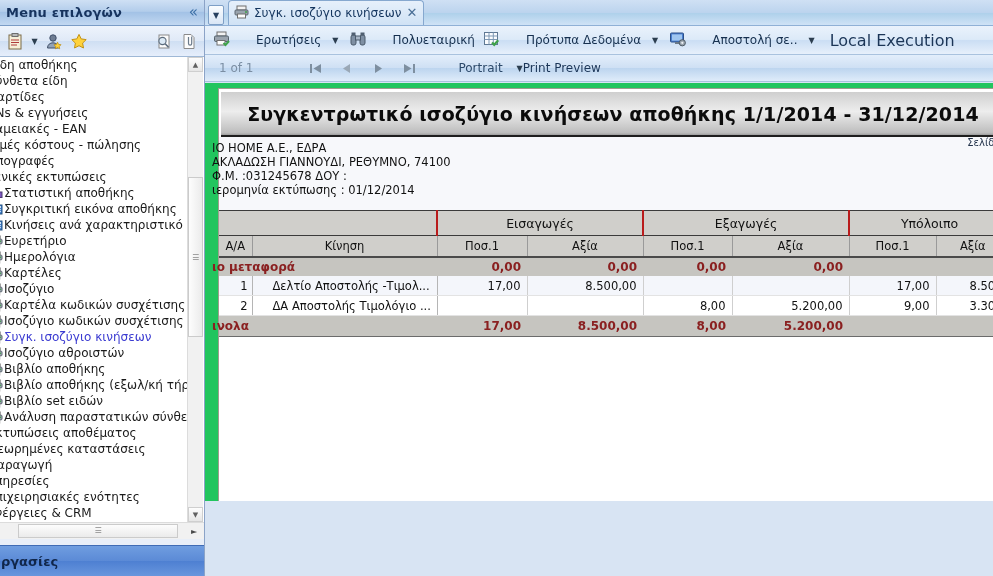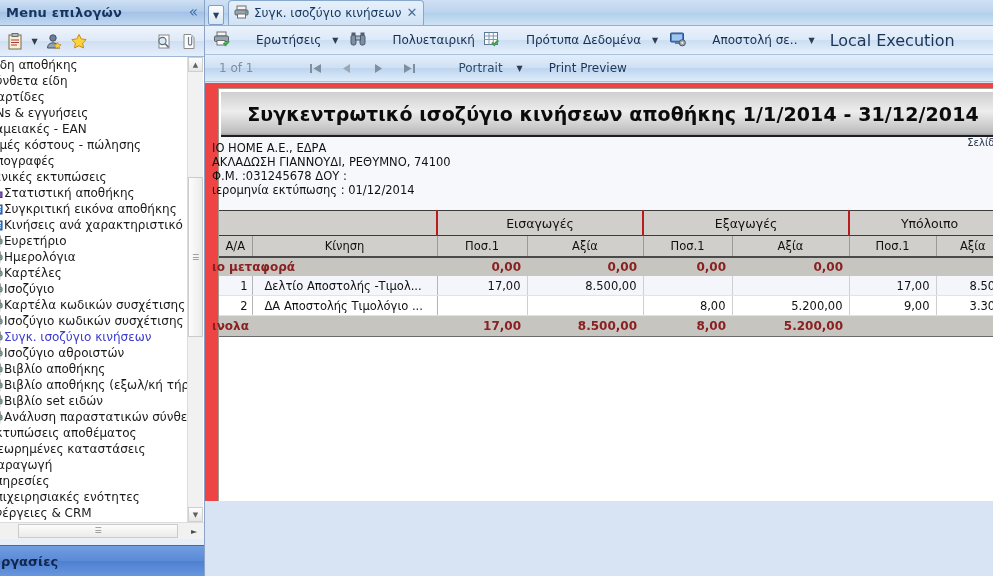--- a/index.html
+++ b/index.html
@@ -82,24 +82,24 @@
   .mt-plain{font-size:16px;color:#1b3557;padding:0 8px;white-space:nowrap;}
 
   .navbar{height:27px;box-sizing:border-box;
     background:linear-gradient(to bottom,#e3eefb 0%,#cfe0f4 48%,#bdd5ef 52%,#dfecfa 100%);
     border-bottom:1px solid #a9c2de;display:flex;align-items:center;color:#5c7794;}
   .nb-page{font-size:12px;color:#7b8ea3;margin-left:14px;}
   .nb-btns{display:flex;align-items:center;gap:17px;margin-left:56px;}
   .nb-btns svg{display:block;}
   .nb-portrait{font-size:12px;color:#2d4a6b;margin-left:42px;}
   .nb-caret{font-size:8px;color:#2c3e50;margin-left:14px;}
-  .nb-pp{font-size:12px;color:#1b3557;margin-left:26px;}
+  .nb-pp{font-size:12px;color:#1b3557;}
 
   .preview{position:absolute;left:0;top:83px;width:788px;height:418px;
-    background:#ef4444;box-sizing:border-box;overflow:hidden;}
+    background:#22c55e;box-sizing:border-box;overflow:hidden;}
   .paper{position:absolute;left:13px;top:5px;width:790px;background:#fff;
     border:1px solid #9f9c8e;box-sizing:border-box;}
 
   .rpt-title{height:45px;box-sizing:border-box;margin:3px 2px 0 2px;
     background:linear-gradient(to bottom,#cfcfcf 0%,#ededed 45%,#bdbdbd 95%,#9c9c9c 100%);
     border-bottom:2px solid #1e1e1e;display:flex;align-items:center;justify-content:center;}
   .rpt-title span{font-size:19px;font-weight:bold;color:#0b0b0b;letter-spacing:.1px;white-space:nowrap;}
   .rpt-meta{position:relative;background:#f7f8fb;padding:4px 0 3px 0;}
   .rpt-meta .pg{position:absolute;right:6px;top:0px;font-size:10px;color:#22324a;}
   .meta-lines{margin-left:-9px;}
@@ -114,21 +114,21 @@
   .hdr2 td{height:20px;background:#d0cfcb;border-bottom:2px solid #4a4a4a;
     text-align:center;font-size:11.5px;color:#111;border-left:1px solid #9a9a9a;}
   .hdr2 td.first{border-left:none;margin-top:36px;}
   .rowbrought td{height:18px;background:#c6c5c0;font-size:12px;color:#8a2020;font-weight:bold;}
   .rowbrought td.num{text-align:right;padding-right:6px;}
   .rowbrought td.lbl{padding-left:2px;text-indent:-9px;white-space:nowrap;}
   .data td{height:19px;font-size:11.5px;color:#111;border-bottom:1px solid #e3e3e3;}
   .data.odd td{background:#f4f6fb;}
   .data.even td{background:#ffffff;}
   .data td.aa{text-align:right;padding-right:4px;border-right:1px solid #b5b5b5;}
-  .data td.kin{padding-left:12px;white-space:nowrap;overflow:hidden;border-right:1px solid #b5b5b5;}
+  .data td.kin{padding-left:20px;white-space:nowrap;overflow:hidden;border-right:1px solid #b5b5b5;}
   .data td.num{text-align:right;padding-right:6px;border-right:1px solid #cfcfcf;}
   .rowtotal td{height:20px;background:#c6c5c0;font-size:12px;color:#8a2020;font-weight:bold;
     border-top:1px solid #6b6b6b;border-bottom:1px solid #6b6b6b;}
   .rowtotal td.num{text-align:right;padding-right:6px;}
   .rowtotal td.lbl{padding-left:2px;text-indent:-9px;white-space:nowrap;}
   .paper-body{height:210px;background:#fff;}
 </style>
 </head>
 <body>
 

